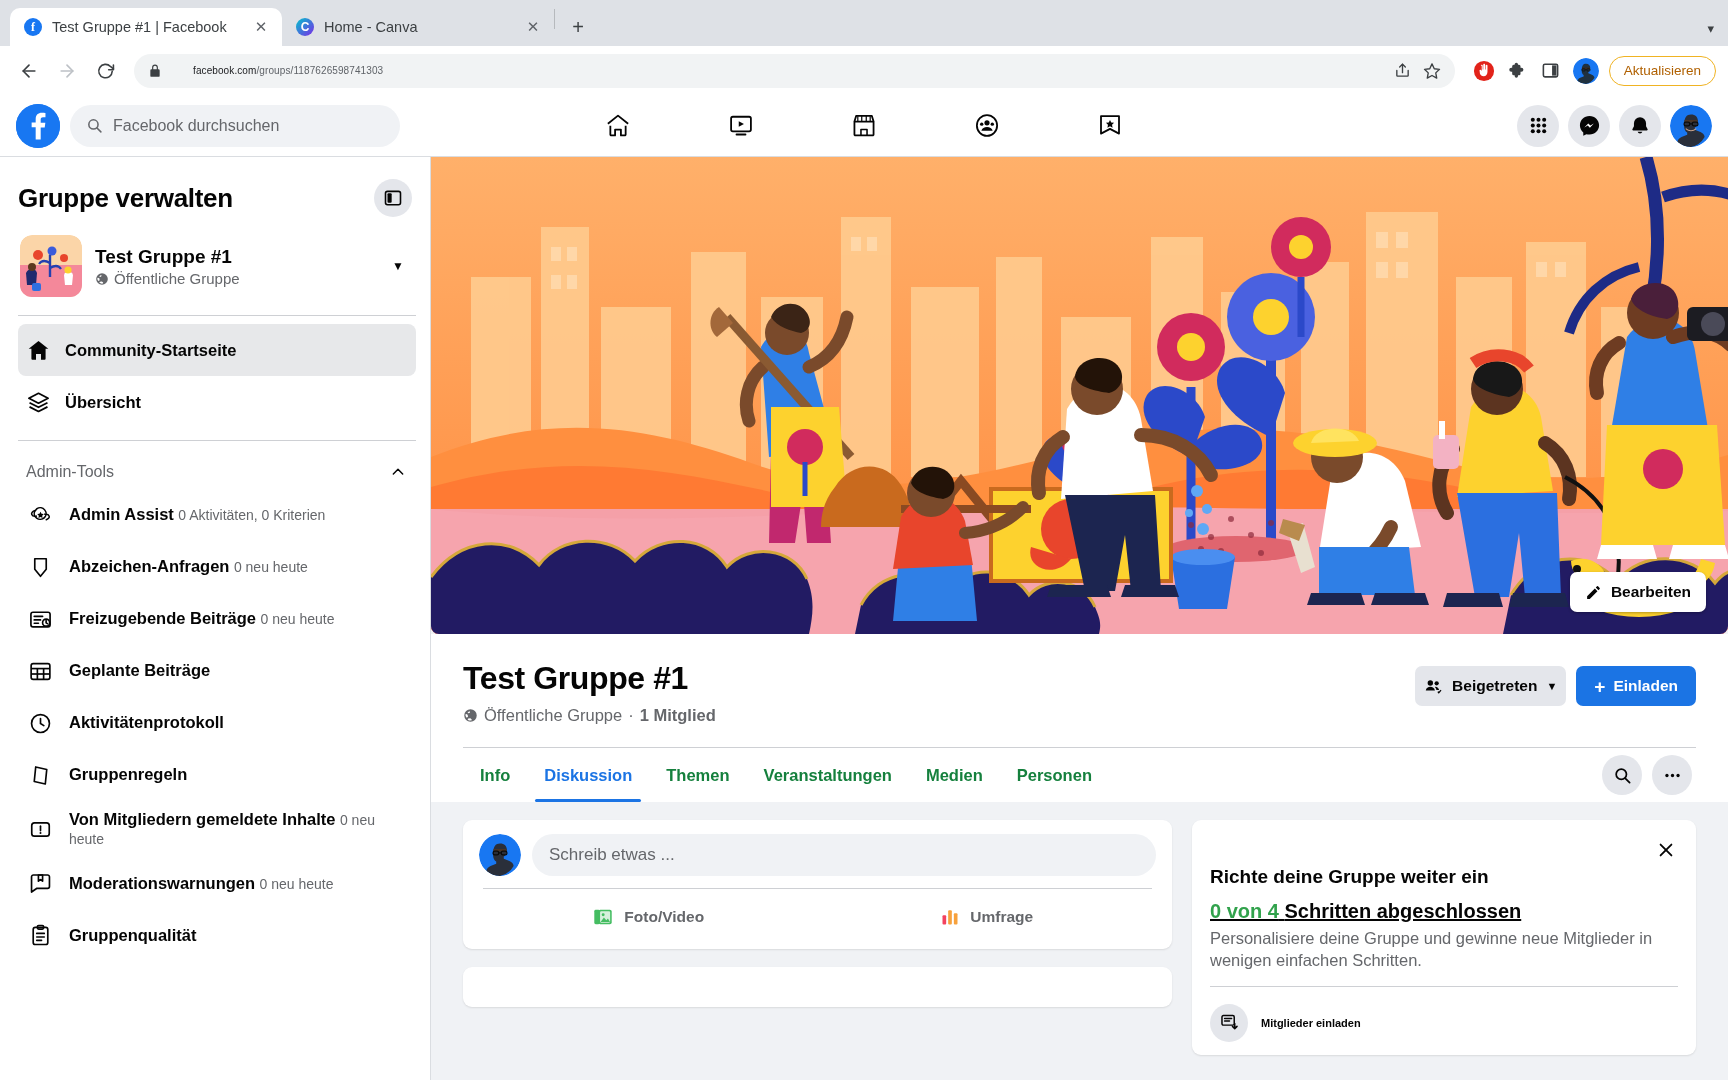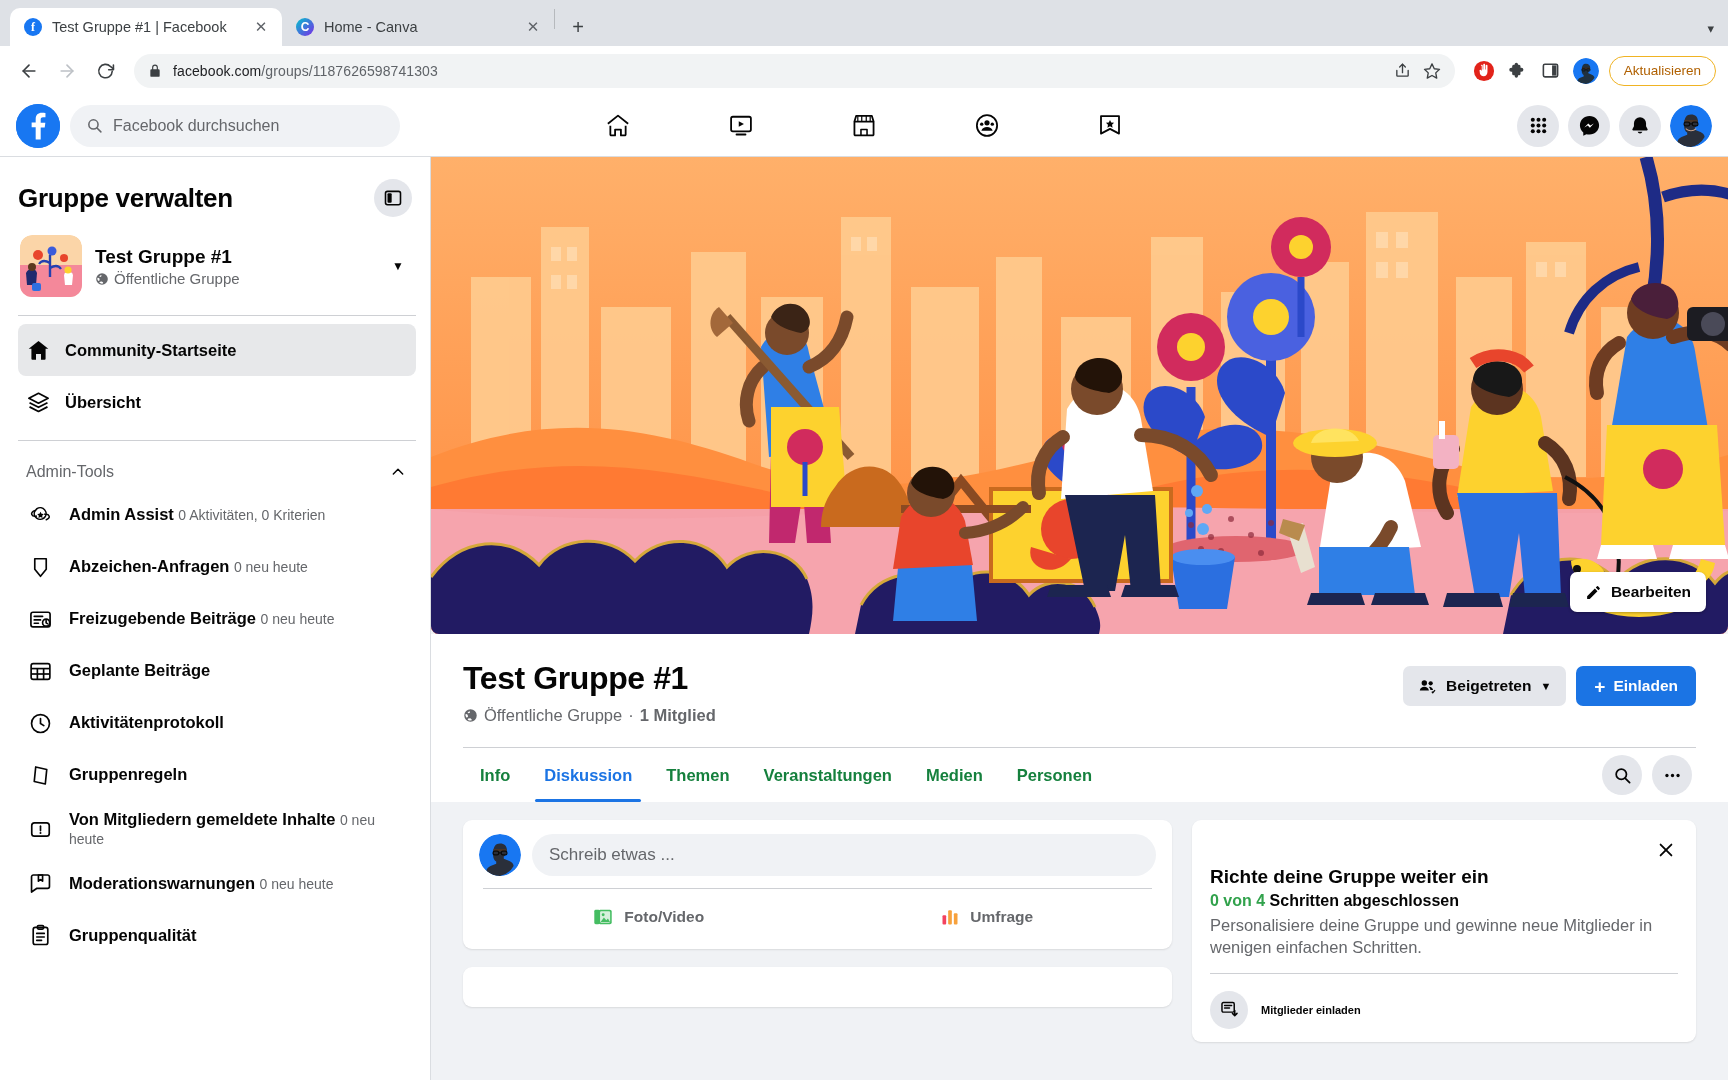--- a/index.html
+++ b/index.html
@@ -42,21 +42,21 @@
     padding:0 12px; gap:4px;
   }
   .tb-btn { width:34px; height:34px; border-radius:50%; display:flex;
     align-items:center; justify-content:center; color:#3c4043; font-size:17px; flex:0 0 34px;}
   .tb-btn.disabled { color:#bdc1c6; }
   #omnibox {
     flex:1; height:34px; background:#f1f3f4; border-radius:17px;
     display:flex; align-items:center; padding:0 14px; gap:11px; margin:0 8px;
     position:relative;
   }
-  #omnibox .url { font-size:14px; color:#202124; letter-spacing:.1px;}
+  #omnibox .url { font-size:10px; color:#202124; letter-spacing:.1px;margin-left:20px;}
   #omnibox .url .host { color:#202124; }
   #omnibox .url .path { color:#5f6368; }
   .omni-right { margin-left:auto; display:flex; align-items:center; gap:12px;}
   .ext-row { display:flex; align-items:center; gap:13px; padding-left:6px;}
   .avatar-sm { width:26px; height:26px; border-radius:50%; overflow:hidden; flex:0 0 26px;}
   #update-btn {
     height:30px; border:1px solid #f0b323; border-radius:15px; color:#b06000;
     background:#fff; font-size:13.5px; display:flex; align-items:center;
     padding:0 14px; white-space:nowrap; margin-left:6px;
   }
@@ -131,21 +131,21 @@
   }
 
   #group-head { background:#fff; padding:26px 32px 0 32px; }
   #gh-row { display:flex; align-items:flex-start; }
   #gh-left { flex:1; }
   #gh-title { font-size:32px; font-weight:700; letter-spacing:-.4px;}
   #gh-sub { font-size:16.5px; color:#65676b; margin-top:9px; display:flex; align-items:center; gap:6px;}
   #gh-sub b { color:#65676b; font-weight:600;}
   #gh-actions { display:flex; align-items:center; gap:10px; padding-top:6px;}
   .btn-grey { height:40px; background:#e4e6eb; border-radius:7px; display:flex;
-    align-items:center; gap:9px; padding:0 15px; font-size:15.5px; font-weight:600; color:#050505;}
+    align-items:center; gap:9px; padding:0 9px; font-size:15.5px; font-weight:600; color:#050505;}
   .btn-blue { height:40px; background:#1b74e4; border-radius:7px; display:flex;
     align-items:center; gap:8px; padding:0 18px; font-size:15.5px; font-weight:600; color:#fff;}
 
   #tabs-row { display:flex; align-items:center; margin-top:22px;
     border-top:1px solid #ced0d4; padding-top:0; }
   #tabs { display:flex; align-items:center; flex:1; }
   .ctab { height:54px; padding:0 17px; display:flex; align-items:center;
     font-size:16.5px; font-weight:600; color:#15803d; position:relative;}
   .ctab.active { color:#1b74e4; }
   .ctab.active::after { content:""; position:absolute; left:8px; right:8px; bottom:0;
@@ -168,21 +168,21 @@
     gap:10px; border-radius:8px; font-size:15.5px; font-weight:600; color:#65676b;}
   #feed-card2 { background:#fff; border-radius:9px; height:40px; margin-top:18px;
     box-shadow:0 1px 2px rgba(0,0,0,.1);}
 
   #rightcol { flex:1; }
   #setup-card { background:#fff; border-radius:9px; box-shadow:0 1px 2px rgba(0,0,0,.1);
     padding:18px 18px 6px 18px; position:relative;}
   #setup-close { position:absolute; right:14px; top:14px; width:32px; height:32px;
     border-radius:50%; display:flex; align-items:center; justify-content:center;}
   #setup-title { font-size:19px; font-weight:700; padding-right:30px;margin-top:28px;}
-  #setup-steps { font-size:16px; font-weight:600; margin-top:4px;}
+  #setup-steps { font-size:20px; font-weight:600; margin-top:12px;text-decoration:underline;}
   #setup-steps .g { color:#31a24c; }
   #setup-desc { font-size:16.5px; color:#65676b; margin-top:5px; line-height:1.33;}
   #setup-divider { height:1px; background:#ced0d4; margin:14px 0 10px 0;}
   .setup-item { display:flex; align-items:center; gap:13px; padding:7px 0;}
   .setup-ico { width:38px; height:38px; border-radius:50%; background:#e4e6eb;
     display:flex; align-items:center; justify-content:center; flex:0 0 38px;}
   .setup-lbl { font-size:11px; font-weight:600;}
 
   #fab { position:absolute; right:22px; bottom:20px; width:56px; height:56px;
     border-radius:50%; background:#fff; box-shadow:0 2px 10px rgba(0,0,0,.25);

